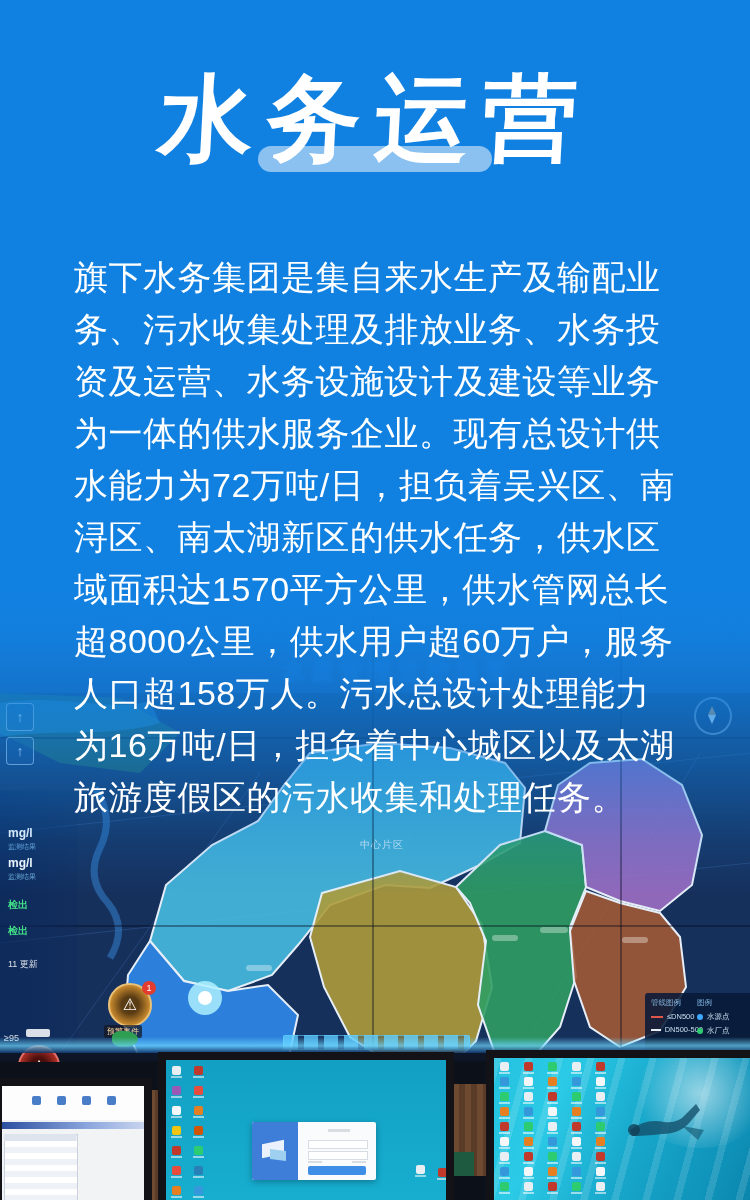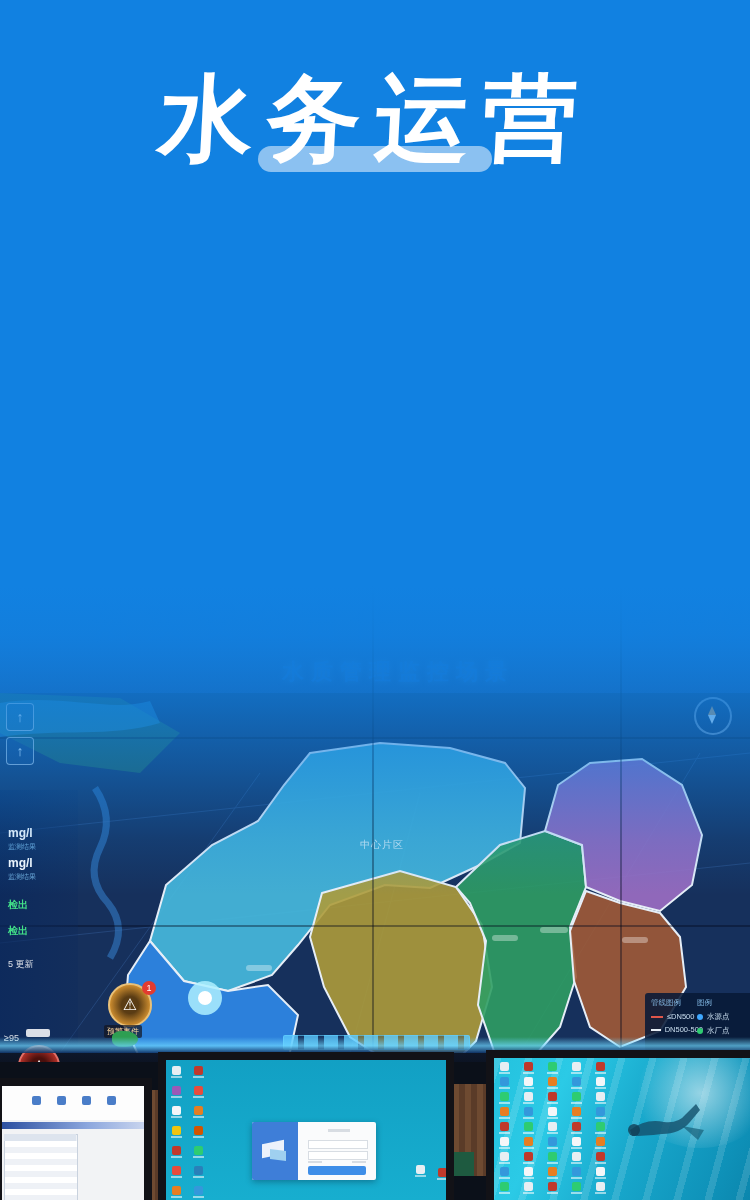--- a/index.html
+++ b/index.html
@@ -136,20 +136,21 @@
 </head>
 <body>
 
 <div id="stage" style="background: rgb(17, 129, 225);">
 
   <div class="title-wrap">
     <div class="title-underline"></div>
     <h1 class="page-title">水务运营</h1>
   </div>
 
+  <div class="article">旗下水务集团是集自来水生产及输配业务、污水收集处理及排放业务、水务投资及运营、水务设施设计及建设等业务为一体的供水服务企业。现有总设计供水能力为72万吨/日，担负着吴兴区、南浔区、南太湖新区的供水任务，供水区域面积达1570平方公里，供水管网总长超8000公里，供水用户超60万户，服务人口超158万人。污水总设计处理能力为16万吨/日，担负着中心城区以及太湖旅游度假区的污水收集和处理任务。</div>
 
   <div id="photo">
 
     <div class="abs banner-text" style="left:92px;top:8px;">落实安全责任</div>
     <div class="abs banner-text" style="left:616px;top:8px;">保障供</div>
 
     <div class="abs screen-title" style="left:282px;top:72px;">水质管理监控场景</div>
 
     <div id="stats-row">
         <div class="stat-label" style="left: 76px; top: 112px;">本年收水量（万吨）</div>
@@ -215,21 +216,21 @@
     <div class="abs" style="left:6px;top:152px;">
       <div class="arrow-box">↑</div>
     </div>
     <div class="left-panel">
       <div class="abs lp-big" style="left:8px;top:36px;">mg/l</div>
       <div class="abs lp-sub" style="left:8px;top:52px;">监测结果</div>
       <div class="abs lp-big" style="left:8px;top:66px;">mg/l</div>
       <div class="abs lp-sub" style="left:8px;top:82px;">监测结果</div>
       <div class="abs lp-green" style="left:8px;top:108px;">检出</div>
       <div class="abs lp-green" style="left:8px;top:134px;">检出</div>
-      <div class="abs lp-small" style="left:8px;top:168px;">5 更新</div>
+      <div class="abs lp-small" style="left:8px;top:168px;">11 更新</div>
     </div>
     <div class="abs threshold-text" style="left:4px;top:448px;">≥95</div>
 
     <div class="alert-circle alert-amber" style="left:108px;top:398px;">⚠
       <div class="alert-badge">1</div>
     </div>
     <div class="alert-label" style="left:104px;top:440px;">预警事件</div>
     <div class="alert-circle alert-red" style="left:18px;top:460px;">⚠</div>
     <div class="mini-pill" style="left:100px;top:440px;width:46px;height:10px;opacity:0.0;"></div>
     <div class="mini-pill" style="left:26px;top:444px;width:24px;height:8px;"></div>

